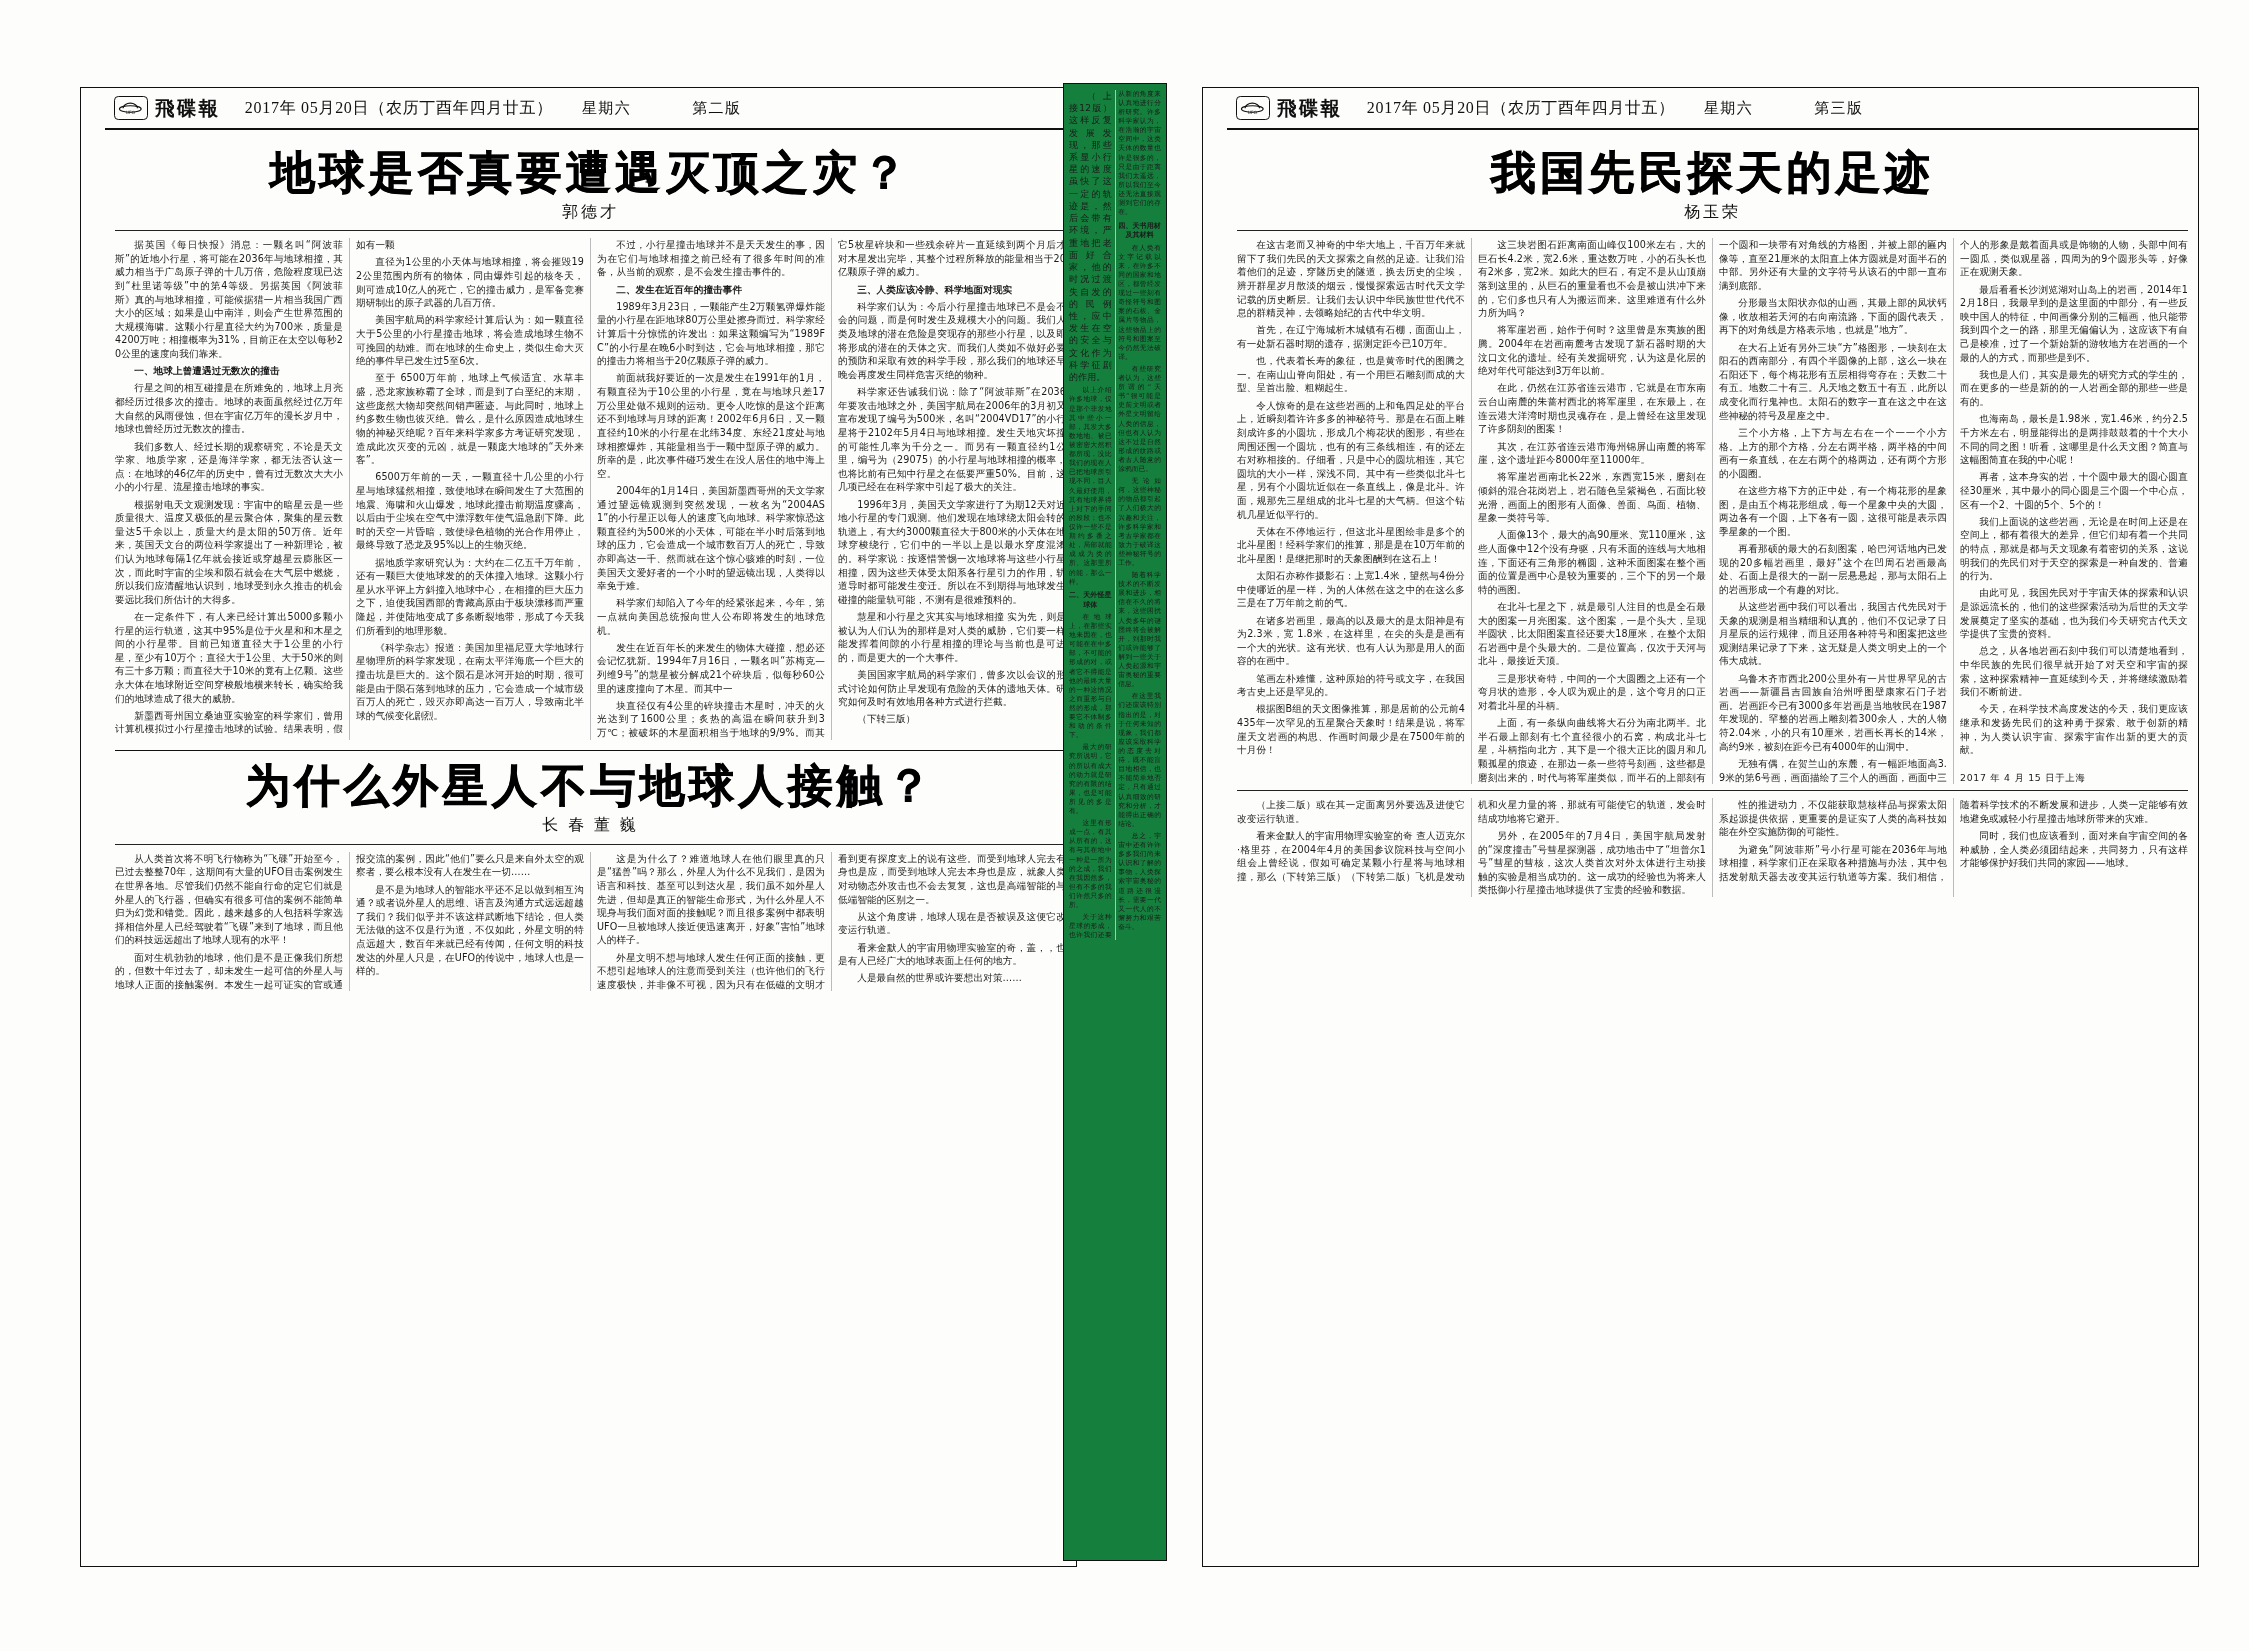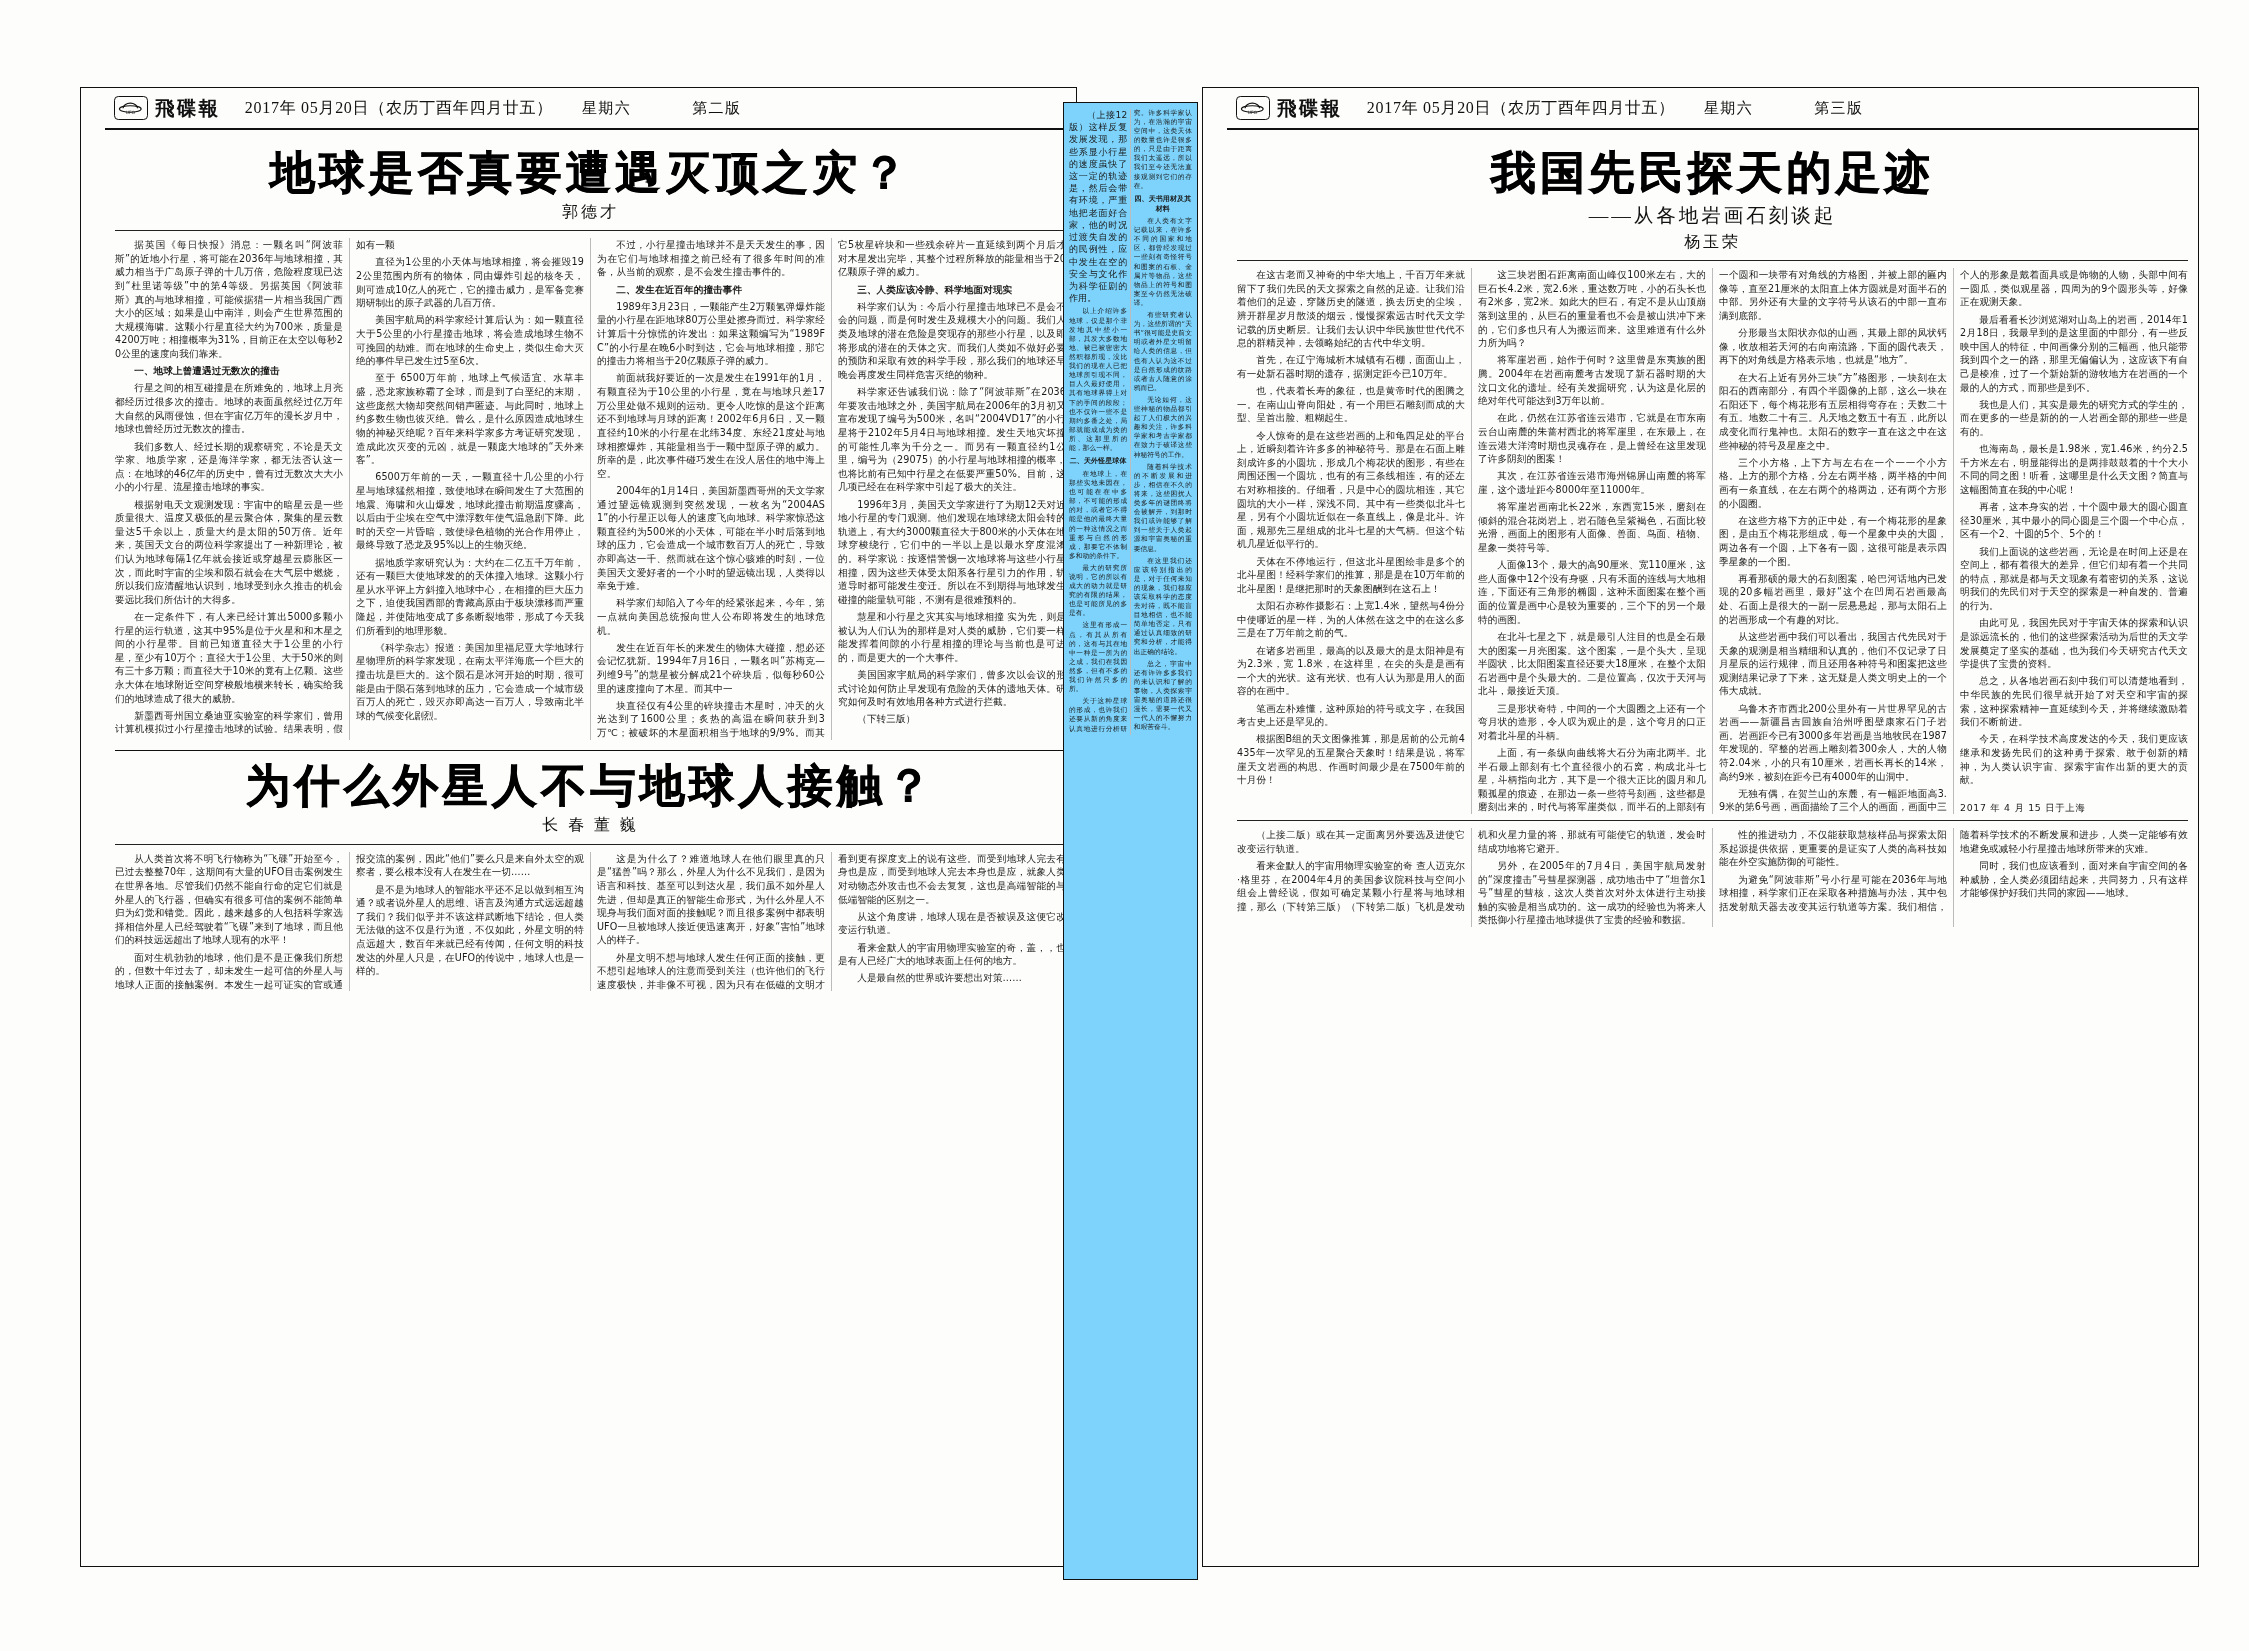--- a/index.html
+++ b/index.html
@@ -132,26 +132,26 @@
   }
   .cols p { margin: 0 0 3.6px 0; text-indent: 2em; }
   .cols p.sec { text-indent: 2em; font-weight: bold; }
   .cols-4 { column-count: 4; }
 
   .article-block { margin-bottom: 4.3px; }
 
   
   .strip {
     position: absolute;
-    top: 102px;
+    top: 83px;
     left: 1063px;
-    width: 135px;
+    width: 104px;
     height: 1478px;
     border: 0.7px solid #111;
-    background: #7dd3fc;
+    background: #15803d;
     box-sizing: border-box;
     padding: 5.8px 5px;
   }
   .strip .cols {
     column-count: 2;
     column-gap: 6.5px;
     column-rule: 0.7px solid #bbb;
     font-size: 6.7px;
     line-height: 1.36;
   }
@@ -290,21 +290,20 @@
       <div class="paper-name">飛碟報</div>
       <div class="mast-date">2017年 05月20日（农历丁酉年四月廿五）</div>
       <div class="mast-week">星期六</div>
       <div class="mast-page">第三版</div>
     </div>
 
     <div class="sheet-body">
 
       <div class="article-block">
         <div class="headline headline-main">我国先民探天的足迹</div>
-        <div class="headline-sub">——从各地岩画石刻谈起</div>
         <div class="byline">杨玉荣</div>
         <hr class="rule-thin">
 
         <div class="cols cols-4">
           <p>在这古老而又神奇的中华大地上，千百万年来就留下了我们先民的天文探索之自然的足迹。让我们沿着他们的足迹，穿隧历史的隧道，换去历史的尘埃，辨开群星岁月散淡的烟云，慢慢探索远古时代天文学记载的历史断层。让我们去认识中华民族世世代代不息的群精灵神，去领略始纪的古代中华文明。</p>
           <p>首先，在辽宁海城析木城镇有石棚，面面山上，有一处新石器时期的遗存，据测定距今已10万年。</p>
           <p>也，代表着长寿的象征，也是黄帝时代的图腾之一。在南山山脊向阳处，有一个用巨石雕刻而成的大型、呈首出脸、粗糊起生。</p>
           <p>令人惊奇的是在这些岩画的上和龟四足处的平台上，近瞬刻着许许多多的神秘符号。那是在石面上雕刻成许多的小圆坑，形成几个梅花状的图形，有些在周围还围一个圆坑，也有的有三条线相连，有的还左右对称相接的。仔细看，只是中心的圆坑相连，其它圆坑的大小一样，深浅不同。其中有一些类似北斗七星，另有个小圆坑近似在一条直线上，像是北斗。许面，规那先三星组成的北斗七星的大气柄。但这个钻机几星近似平行的。</p>
           <p>天体在不停地运行，但这北斗星图绘非是多个的北斗星图！经科学家们的推算，那是是在10万年前的北斗星图！是继把那时的天象图酬到在这石上！</p>
           <p>太阳石亦称作摄影石：上宽1.4米，望然与4份分中使哪近的星一样，为的人体然在这之中的在这么多三是在了万年前之前的气。</p>

